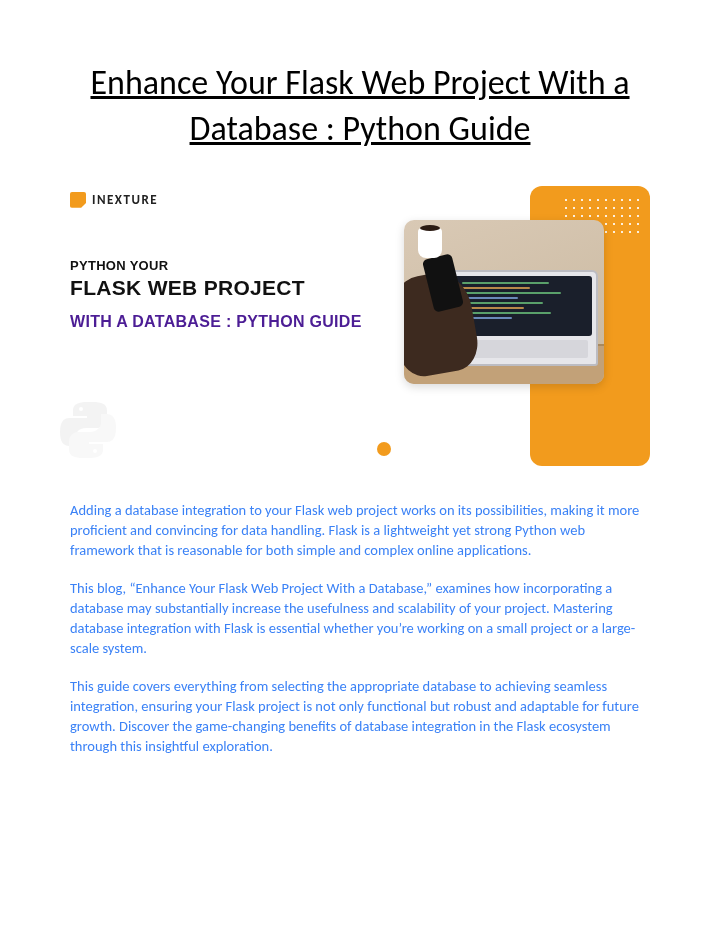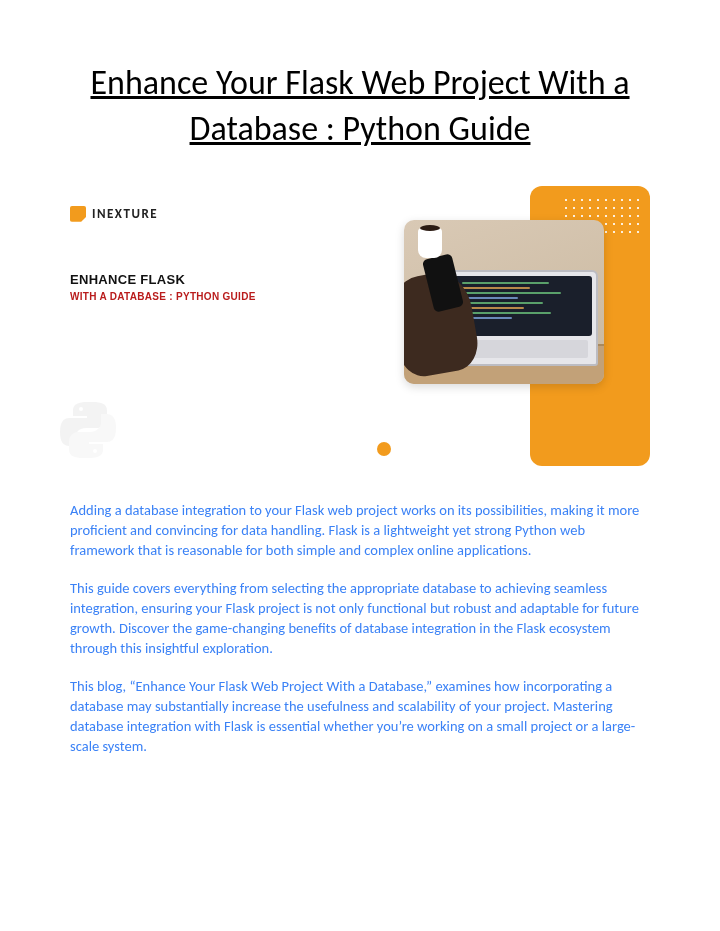--- a/index.html
+++ b/index.html
@@ -34,35 +34,35 @@
     height: 100%;
   }
   .brand {
     display: flex;
     align-items: center;
     gap: 6px;
     font-size: 13px;
     font-weight: 700;
     letter-spacing: 1.5px;
     color: #222;
-    margin-top: 20px;
+    margin-top: 6px;
   }
   .brand-icon {
     width: 16px; height: 16px;
     background: #f29b1d;
     clip-path: polygon(0 0, 100% 0, 100% 70%, 70% 100%, 0 100%);
     border-radius: 2px;
   }
   .hero-text {
     margin-top: 50px;
     font-family: Arial, sans-serif;
   }
   .hero-line1 { font-size: 13px; font-weight: 700; letter-spacing: 0.3px; color:#111; }
   .hero-line2 { font-size: 21px; font-weight: 900; letter-spacing: 0.3px; color:#111; margin-top:3px; }
-  .hero-line3 { font-size: 10px; font-weight: 700; letter-spacing: 0.3px; color:#b91c1c; margin-top:4px; }
+  .hero-line3 { font-size: 16px; font-weight: 700; letter-spacing: 0.3px; color:#4c1d95; margin-top:13px; }
   .python-logo {
     position: absolute;
     bottom: 4px; left: -14px;
     width: 64px; height: 64px;
     opacity: 0.18;
   }
   .hero-right {
     position: absolute;
     right: 0; top: 0;
     width: 46%;
@@ -183,21 +183,22 @@
 
 <h1 class="title">Enhance Your Flask Web Project With a Database : Python Guide</h1>
 
 <div class="hero">
   <div class="hero-left">
     <div class="brand">
       <span class="brand-icon"></span>
       <span>INEXTURE</span>
     </div>
     <div class="hero-text">
-      <div class="hero-line1">ENHANCE FLASK</div>
+      <div class="hero-line1">PYTHON YOUR</div>
+      <div class="hero-line2">FLASK WEB PROJECT</div>
       <div class="hero-line3">WITH A DATABASE : PYTHON GUIDE</div>
     </div>
     <svg class="python-logo" viewBox="0 0 64 64">
       <path fill="#bfbfbf" d="M31 4c-8 0-14 2-14 8v6h14v2H13c-6 0-9 5-9 14s3 14 9 14h6v-8c0-6 5-10 11-10h12c5 0 9-4 9-9V12c0-6-6-8-14-8h-6zm-6 5a2 2 0 1 1 0 4 2 2 0 0 1 0-4z"></path>
       <path fill="#d9d9d9" d="M33 60c8 0 14-2 14-8v-6H33v-2h18c6 0 9-5 9-14s-3-14-9-14h-6v8c0 6-5 10-11 10H22c-5 0-9 4-9 9v9c0 6 6 8 14 8h6zm6-5a2 2 0 1 1 0-4 2 2 0 0 1 0 4z"></path>
     </svg>
   </div>
   <div class="hero-right">
     <div class="orange-block">
       <div class="orange-top-dots"></div>
@@ -222,15 +223,15 @@
       </div>
       <div class="hand"></div>
       <div class="phone"></div>
       <div class="coffee"></div>
     </div>
   </div>
 </div>
 
 <div class="body-text">
   <p>Adding a database integration to your Flask web project works on its possibilities, making it more proficient and convincing for data handling. Flask is a lightweight yet strong Python web framework that is reasonable for both simple and complex online applications.</p>
+  <p>This blog, “Enhance Your Flask Web Project With a Database,” examines how incorporating a database may substantially increase the usefulness and scalability of your project. Mastering database integration with Flask is essential whether you’re working on a small project or a large-scale system.</p>
   <p>This guide covers everything from selecting the appropriate database to achieving seamless integration, ensuring your Flask project is not only functional but robust and adaptable for future growth. Discover the game-changing benefits of database integration in the Flask ecosystem through this insightful exploration.</p>
-  <p>This blog, “Enhance Your Flask Web Project With a Database,” examines how incorporating a database may substantially increase the usefulness and scalability of your project. Mastering database integration with Flask is essential whether you’re working on a small project or a large-scale system.</p>
 </div>
 
 </body></html>

